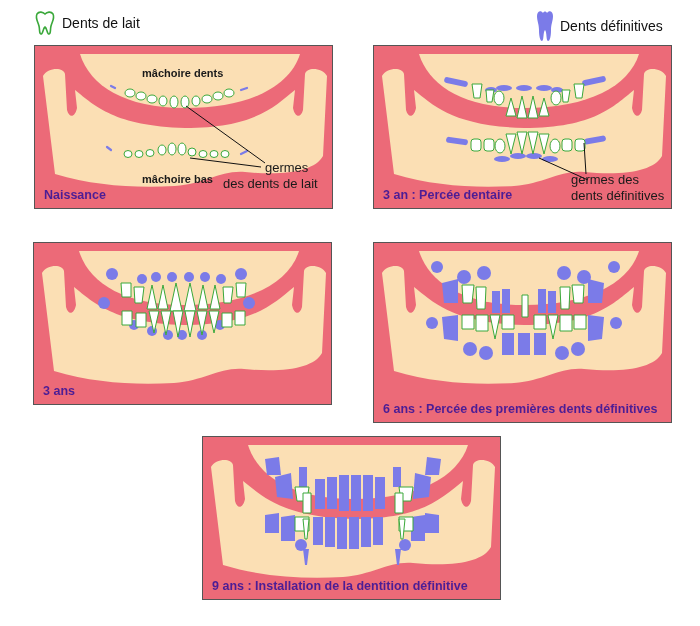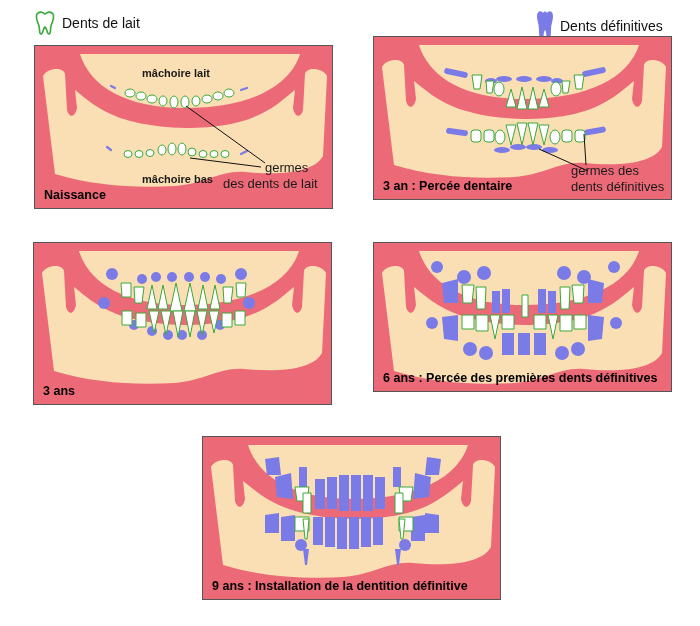--- a/index.html
+++ b/index.html
@@ -3,21 +3,21 @@
 <meta charset="utf-8">
 <style>
   html, body { margin:0; padding:0; background:#ffffff; }
   body { width:700px; height:626px; position:relative; overflow:hidden;
          font-family:"Liberation Sans", "DejaVu Sans", sans-serif; color:#111; }
   .legend { position:absolute; display:flex; align-items:center; gap:6px; font-size:14px; }
   .legend svg { display:block; }
   .panel { position:absolute; width:299px; height:164px; background:#ec6a78;
            border:1px solid #555; box-sizing:border-box; overflow:hidden; }
   .panel svg.scene { position:absolute; left:0; top:0; }
-  .caption { position:absolute; left:9px; bottom:6px; font-weight:bold; font-size:12.5px; color:#000000; }
+  .caption { position:absolute; left:9px; bottom:6px; font-weight:bold; font-size:12.5px; color:#4c1d95; }
   .label-sm { position:absolute; font-weight:bold; font-size:11px; color:#1a1a1a; }
   .callout { position:absolute; font-size:13px; color:#1a1a1a; line-height:16px; text-align:left; }
 </style>
 </head>
 <body>
 
 <div class="legend" style="left:34px; top:10px;">
   <svg width="22" height="26" viewBox="0 0 22 26">
     <path d="M3 4 C5 1,9 2,11 4 C13 2,17 1,19 4 C21 8,18 12,17 16 C16 20,17 24,15 24 C13 24,13 18,11 17 C9 18,9 24,7 24 C5 24,6 20,5 16 C4 12,1 8,3 4 Z" fill="#fff" stroke="#3aa83a" stroke-width="1.6"></path>
   </svg>
@@ -70,30 +70,30 @@
       <line x1="76" y1="40" x2="80" y2="42"></line>
         <line x1="212" y1="42" x2="206" y2="44"></line>
       <line x1="72" y1="101" x2="76" y2="104"></line>
         <line x1="212" y1="105" x2="206" y2="108"></line>
     </g>
     <g stroke="#111" stroke-width="1">
       <line x1="151" y1="60" x2="230" y2="117"></line>
       <line x1="155" y1="112" x2="226" y2="121"></line>
     </g>
   </svg>
-  <span class="label-sm" style="left:107px; top:21px;">mâchoire lait</span>
+  <span class="label-sm" style="left:107px; top:21px;">mâchoire dents</span>
   <span class="label-sm" style="left:107px; top:127px;">mâchoire bas</span>
   <div class="callout" style="left:228px; top:114px; text-align:right; width:66px;">
     <div style="text-align:left; padding-left:2px;">germes</div>
   </div>
   <div class="callout" style="left:188px; top:130px;">des dents de lait</div>
   <span class="caption">Naissance</span>
 </div>
 
-<div class="panel" style="left:373px; top:36px;">
+<div class="panel" style="left:373px; top:45px;">
   <svg class="scene" width="299" height="164" viewBox="0 0 299 164">
     <use href="#upperJaw" fill="#fbdfb4"></use>
     <use href="#lowerJaw" fill="#fbdfb4"></use>
     <g fill="#7b7be8">
       <rect x="70" y="33" width="24" height="6" rx="3" transform="rotate(12 82 36)"></rect>
       <rect x="208" y="32" width="24" height="6" rx="3" transform="rotate(-12 220 35)"></rect>
       <ellipse cx="130" cy="42" rx="8" ry="3"></ellipse>
         <ellipse cx="150" cy="42" rx="8" ry="3"></ellipse>
       <ellipse cx="170" cy="42" rx="8" ry="3"></ellipse>
         <ellipse cx="117" cy="44" rx="6" ry="3"></ellipse>
@@ -180,21 +180,21 @@
         <path d="M151 68 L156 94 L161 68 Z"></path>
       <path d="M163 68 L168 92 L173 68 Z"></path>
         <path d="M175 68 L180 90 L185 68 Z"></path>
       <path d="M188 84 L198 84 L198 70 L188 70 Z"></path>
         <path d="M201 82 L211 82 L211 68 L201 68 Z"></path>
     </g>
   </svg>
   <span class="caption">3 ans</span>
 </div>
 
-<div class="panel" style="left:373px; top:242px; height:150px;">
+<div class="panel" style="left:373px; top:242px; height:181px;">
   <svg class="scene" width="299" height="163" viewBox="0 0 299 163">
     <use href="#upperJaw" fill="#fbdfb4"></use>
     <use href="#lowerJaw" fill="#fbdfb4"></use>
     <g fill="#7b7be8">
       <circle cx="63" cy="24" r="6"></circle>
         <circle cx="240" cy="24" r="6"></circle>
       <circle cx="90" cy="34" r="7"></circle>
         <circle cx="110" cy="30" r="7"></circle>
         <circle cx="190" cy="30" r="7"></circle>
         <circle cx="210" cy="34" r="7"></circle>

